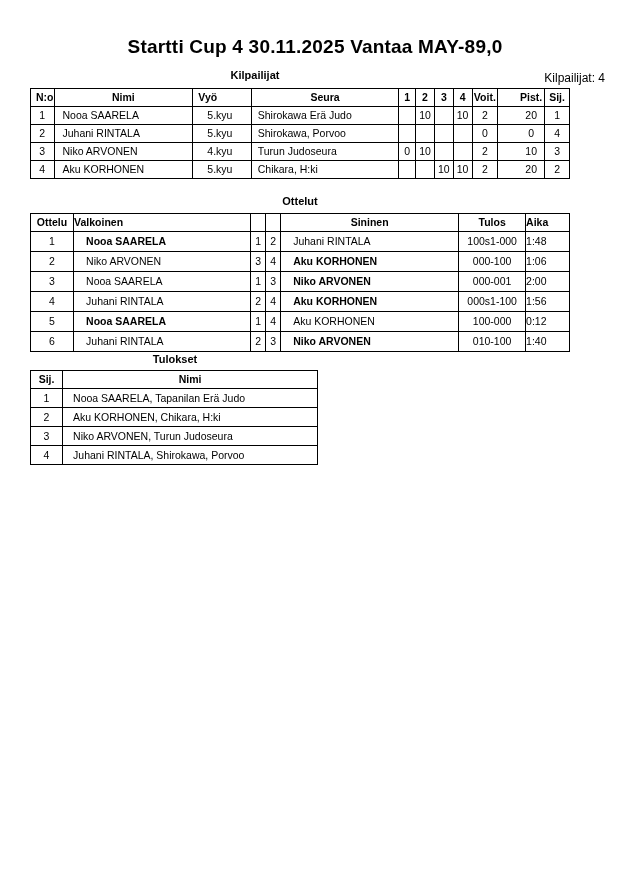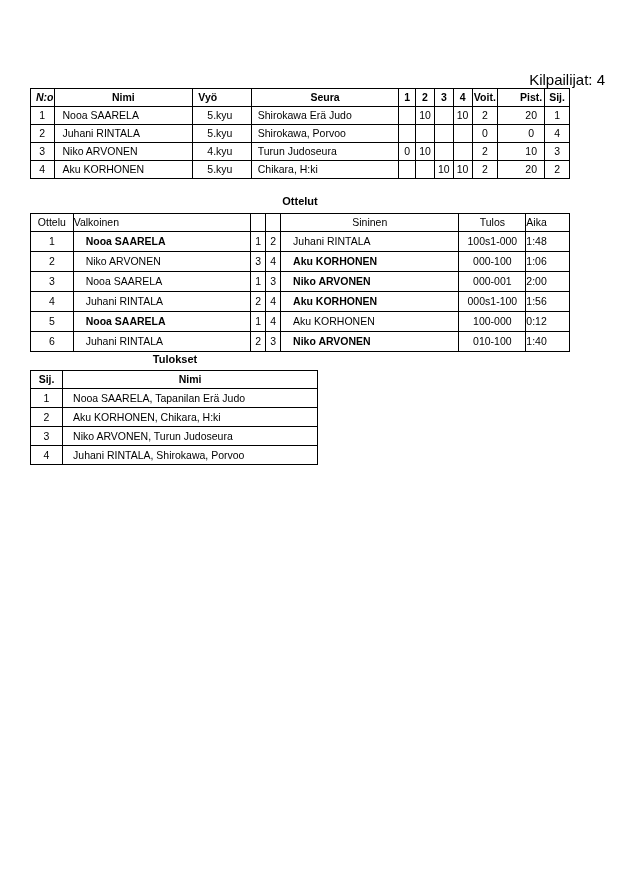--- a/index.html
+++ b/index.html
@@ -42,21 +42,21 @@
   }
 
   .competitors-label { top: 69px; left: 155px; width: 200px; }
   .matches-label { top: 195px; left: 230px; width: 140px; }
   .results-label { top: 353px; left: 110px; width: 130px; }
 
   .competitor-count {
     position: absolute;
     top: 71px;
     right: 25px;
-    font-size: 15px;
+    font-size: 12px;
     text-align: right;
   }
 
   table {
     border-collapse: collapse;
     font-size: 10.5px;
   }
   table td, table th {
     border: 1px solid #000000;
     padding: 0;
@@ -72,42 +72,42 @@
     position: absolute;
     top: 88px;
     left: 30px;
     width: 540px;
   }
   .tbl-competitors th {
     font-weight: bold;
     text-align: center;
     font-size: 10.5px;
   }
-  .tbl-competitors th.th-left { text-align: left; padding-left: 5px; font-style: italic; }
+  .tbl-competitors th.th-left { text-align: left; padding-left: 5px; }
   .tbl-competitors td.c-no { width: 22px; text-align: center; }
   .tbl-competitors td.c-name { width: 155px; padding-left: 8px; }
   .tbl-competitors th.c-name-h { width: 155px; }
   .tbl-competitors td.c-belt { width: 53px; padding-left: 14px; }
   .tbl-competitors th.c-belt-h { width: 53px; text-align: left; padding-left: 5px;}
   .tbl-competitors td.c-club { width: 165px; padding-left: 6px; }
   .tbl-competitors th.c-club-h { width: 165px; }
   .tbl-competitors td.c-r, .tbl-competitors th.c-r { width: 21px; text-align: center; }
   .tbl-competitors td.c-w, .tbl-competitors th.c-w { width: 26px; text-align: center; }
   .tbl-competitors td.c-p, .tbl-competitors th.c-p { width: 28px; text-align: center; padding-left: 20px; }
   .tbl-competitors td.c-s, .tbl-competitors th.c-s { width: 28px; text-align: center; }
 
   
   .tbl-matches {
     position: absolute;
     top: 213px;
     left: 30px;
     width: 540px;
   }
   .tbl-matches th {
-    font-weight: normal;
+    font-weight: bold;
     text-align: center;
     margin-left: 24px;
   }
   .tbl-matches td { height: 19px; line-height: 19px; }
   .tbl-matches td.m-no, .tbl-matches th.m-no { width: 45px; text-align: center; }
   .tbl-matches td.m-white, .tbl-matches th.m-white { width: 185px; padding-left: 12px; }
   .tbl-matches th.m-white { text-align: left; padding-left: 0; }
   .tbl-matches td.m-sc, .tbl-matches th.m-sc { width: 16px; text-align: center; }
   .tbl-matches td.m-blue, .tbl-matches th.m-blue { width: 185px; padding-left: 12px; }
   .tbl-matches th.m-blue { text-align: center; padding-left: 0; }
@@ -126,21 +126,23 @@
   .tbl-results td { height: 18px; line-height: 18px; }
   .tbl-results td.r-rank, .tbl-results th.r-rank { width: 33px; text-align: center; }
   .tbl-results td.r-name, .tbl-results th.r-name { width: 253px; padding-left: 10px; }
   .tbl-results th.r-name { text-align: center; padding-left: 0; }
 </style>
 </head>
 <body>
 
 <div class="page">
 
-
+  <div class="doc-title">Startti Cup 4  30.11.2025  Vantaa   MAY-89,0</div>
+
+  <div class="section-label competitors-label">Kilpailijat</div>
   <div class="competitor-count">Kilpailijat: 4</div>
 
   <table class="tbl-competitors">
     <thead>
       <tr>
         <th class="c-no th-left">N:o</th>
         <th class="c-name-h">Nimi</th>
         <th class="c-belt-h">Vyö</th>
         <th class="c-club-h">Seura</th>
         <th class="c-r">1</th>

